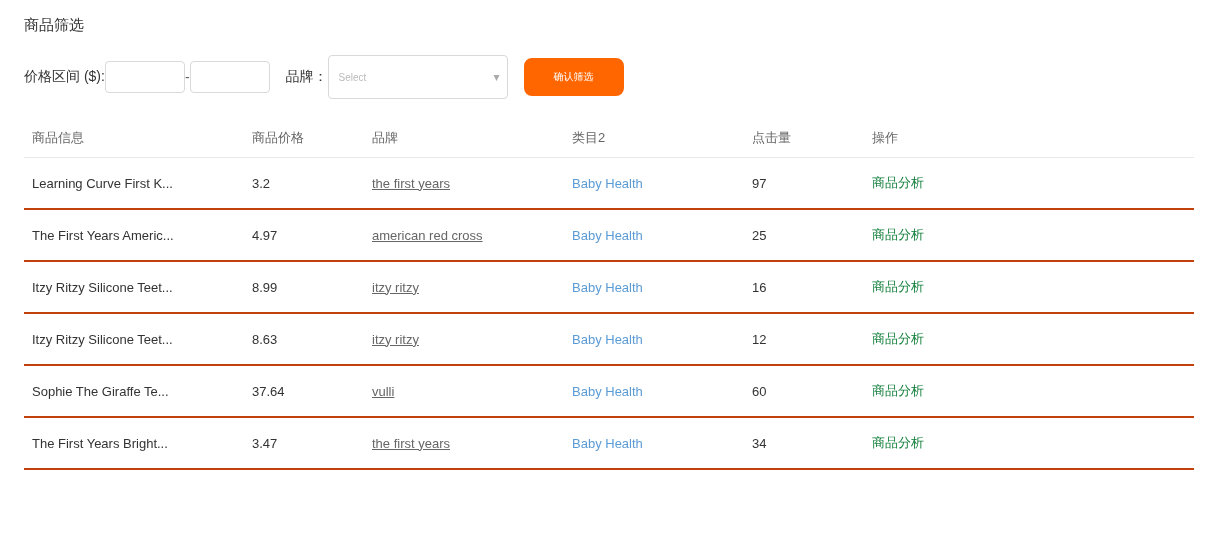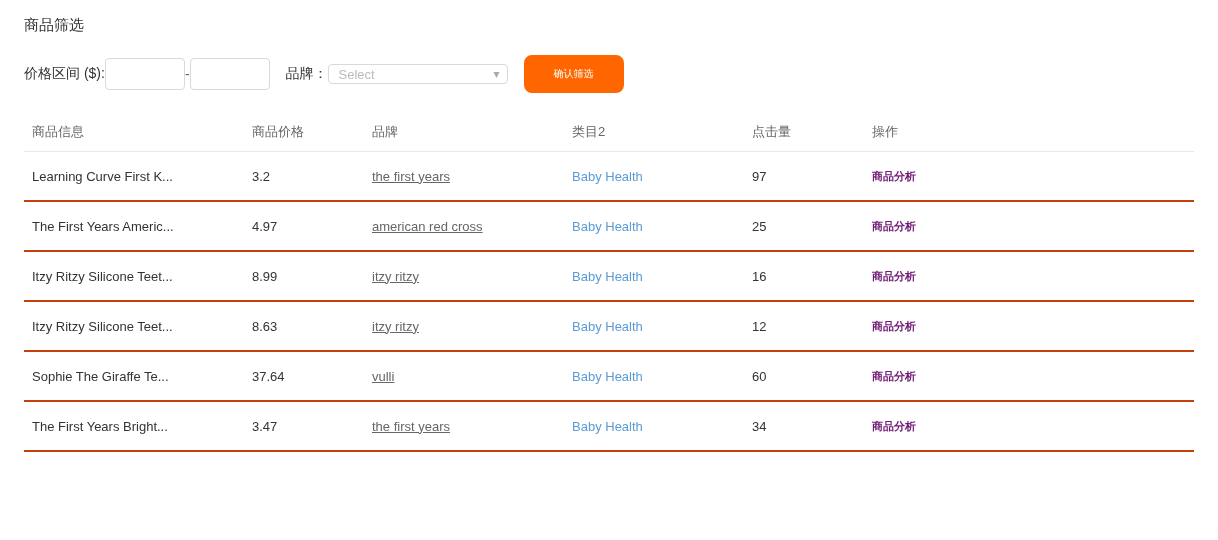--- a/index.html
+++ b/index.html
@@ -13,35 +13,35 @@
 
     .filter-group { display: flex; align-items: center; }
 
     .filter-label { color: #333; font-size: 14px; white-space: nowrap; }
 
     .price-input { width: 80px; height: 32px; border: 1px solid #d9d9d9; border-radius: 4px; padding: 0 8px; font-size: 13px; outline: none; color: #333; }
 
     .price-separator { color: #666; }
 
     .select-wrapper { position: relative; display: inline-block; }
-    .select-wrapper select { width: 180px; height: 20px; border: 1px solid #d9d9d9; border-radius: 4px; padding: 0 28px 0 10px; font-size: 13px; color: #bbb; background: #fff; appearance: none; outline: none; cursor: pointer; }
+    .select-wrapper select { width: 180px; height: 44px; border: 1px solid #d9d9d9; border-radius: 4px; padding: 0 28px 0 10px; font-size: 10px; color: #bbb; background: #fff; appearance: none; outline: none; cursor: pointer; }
     .select-chevron { position: absolute; right: 8px; top: 50%; transform: translateY(-50%); pointer-events: none; color: #aaa; font-size: 12px; }
 
     .confirm-btn { height: 38px; padding: 0 28px; background: #ff6600; border: 2px solid #ff6600; border-radius: 8px; color: #fff; font-size: 10px; font-weight: 500; cursor: pointer; white-space: nowrap; outline: none; }
 
     .table-row { display: grid; grid-template-columns: 220px 120px 200px 180px 120px 1fr; border-bottom: 2px solid #c2410c; padding: 16px 0; align-items: center; }
 
     .cell { padding: 0 8px; font-size: 13px; color: #333; }
 
     .cell-product { color: #333; }
     .cell-price { color: #333; }
     .cell-brand { color: #666; text-decoration: underline; }
     .cell-category { color: #5b9bd5; font-weight: 500; }
     .cell-clicks { color: #333; }
-    .cell-action a { color: #701a75; text-decoration: none; font-size: 11px; font-weight: bold; }
+    .cell-action a { color: #15803d; text-decoration: none; font-size: 13px; }
 
     .header-row { display: grid; grid-template-columns: 220px 120px 200px 180px 120px 1fr; border-bottom: 1px solid #e8e8e8; padding: 10px 0; background: #fff; }
     .header-cell { padding: 0 8px; font-size: 13px; color: #666; }
   </style>
 </head>
 <body>
 
 <div class="page-container">
   <div class="page-title">商品筛选</div>
 

